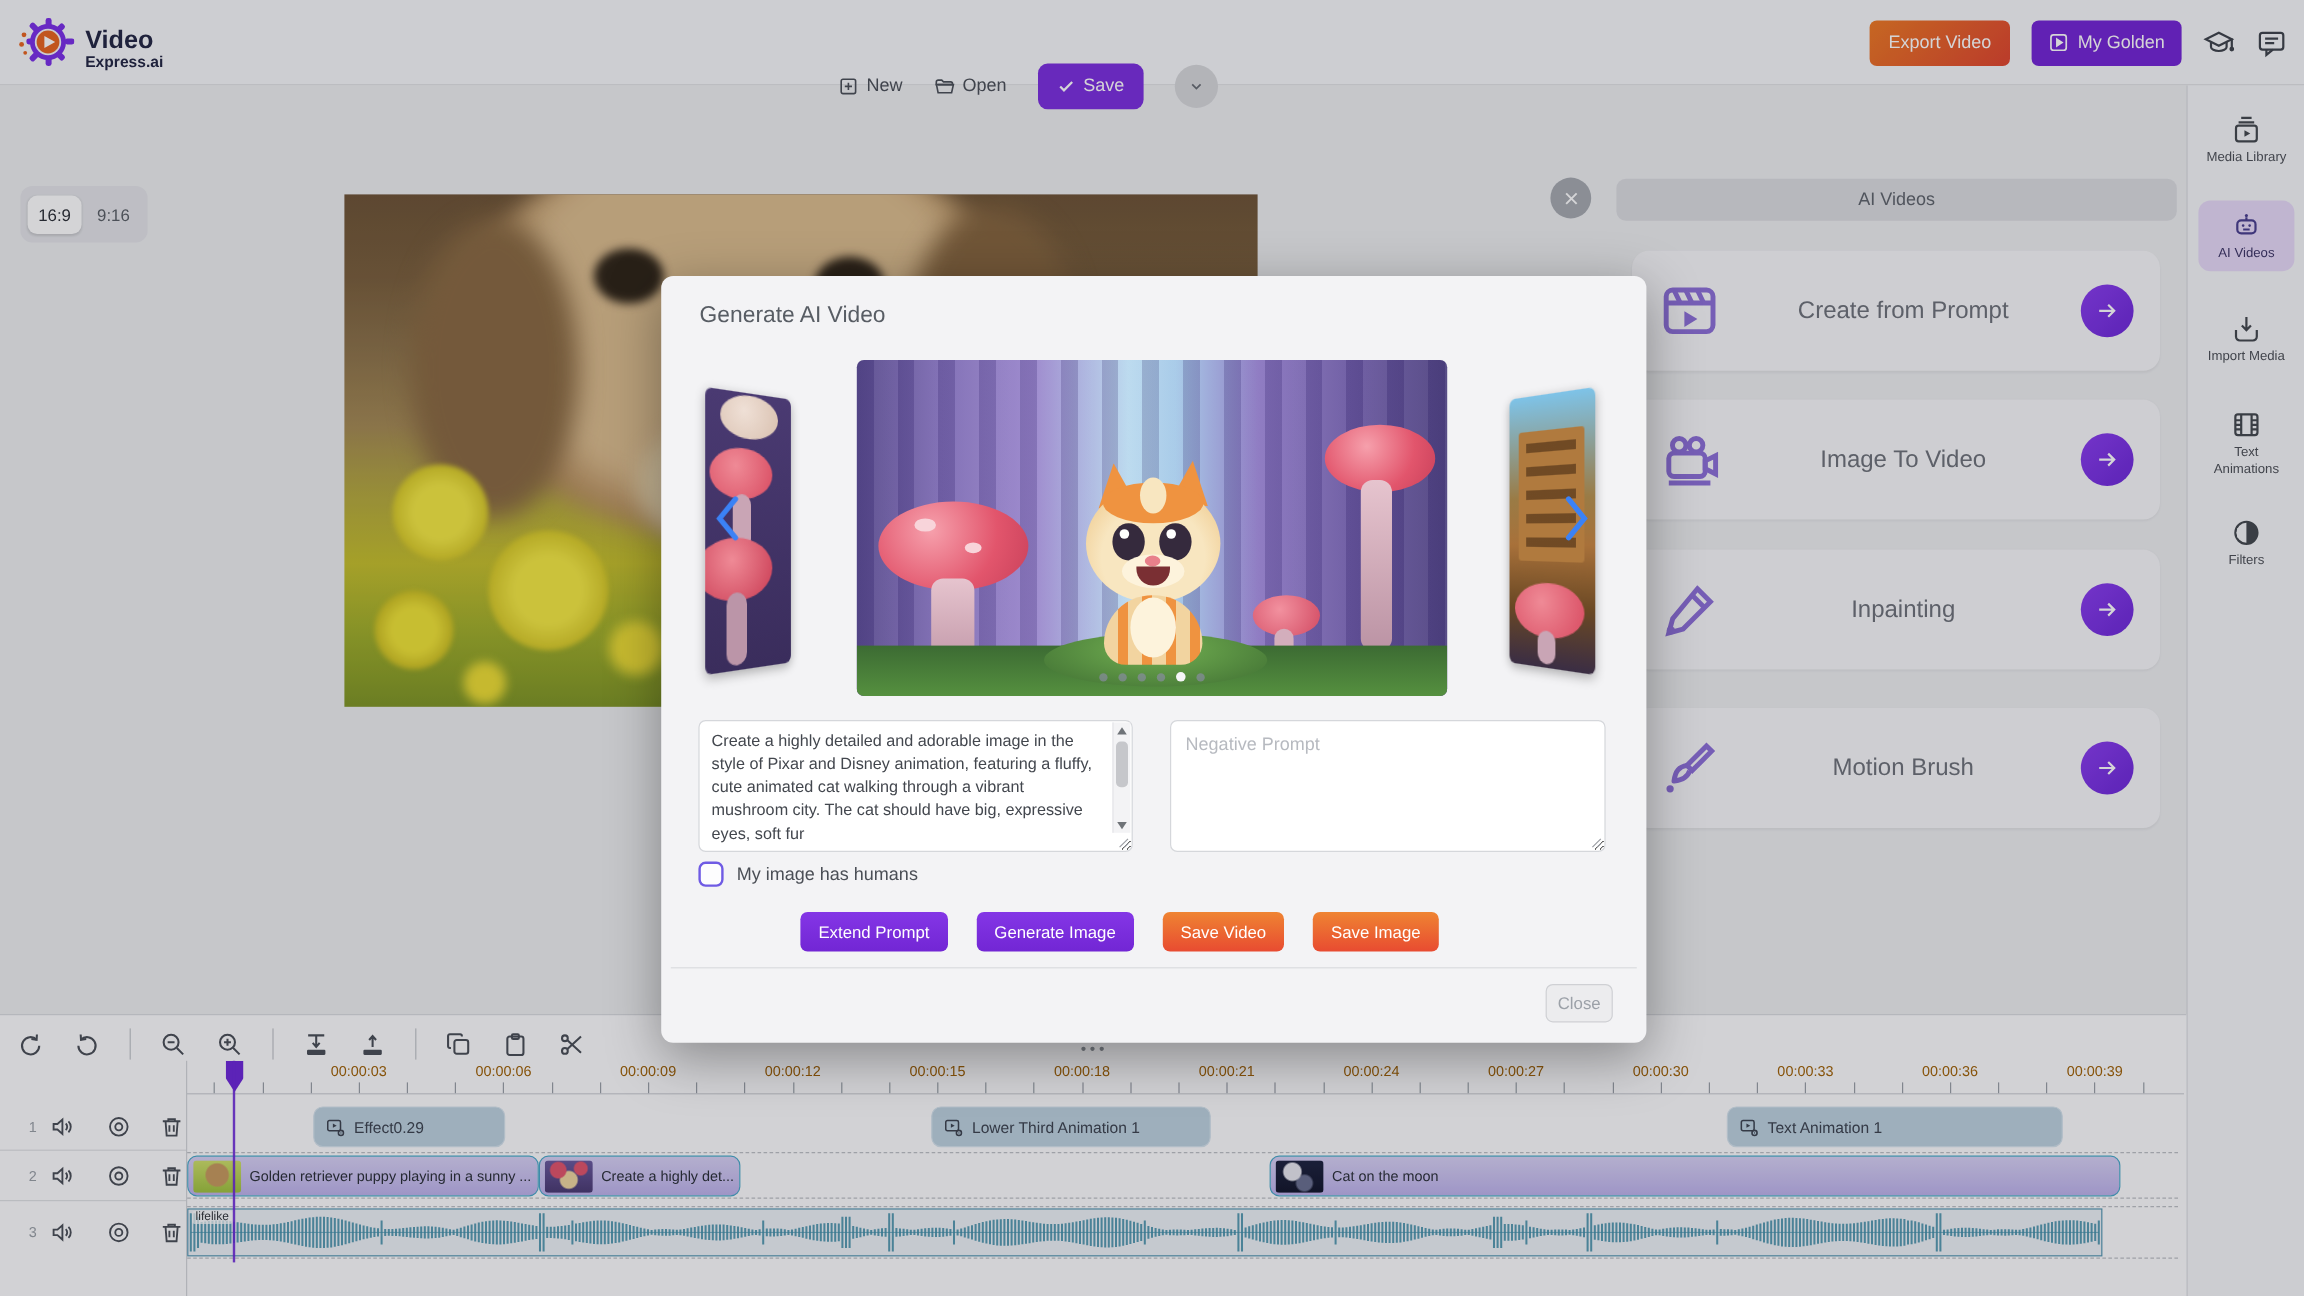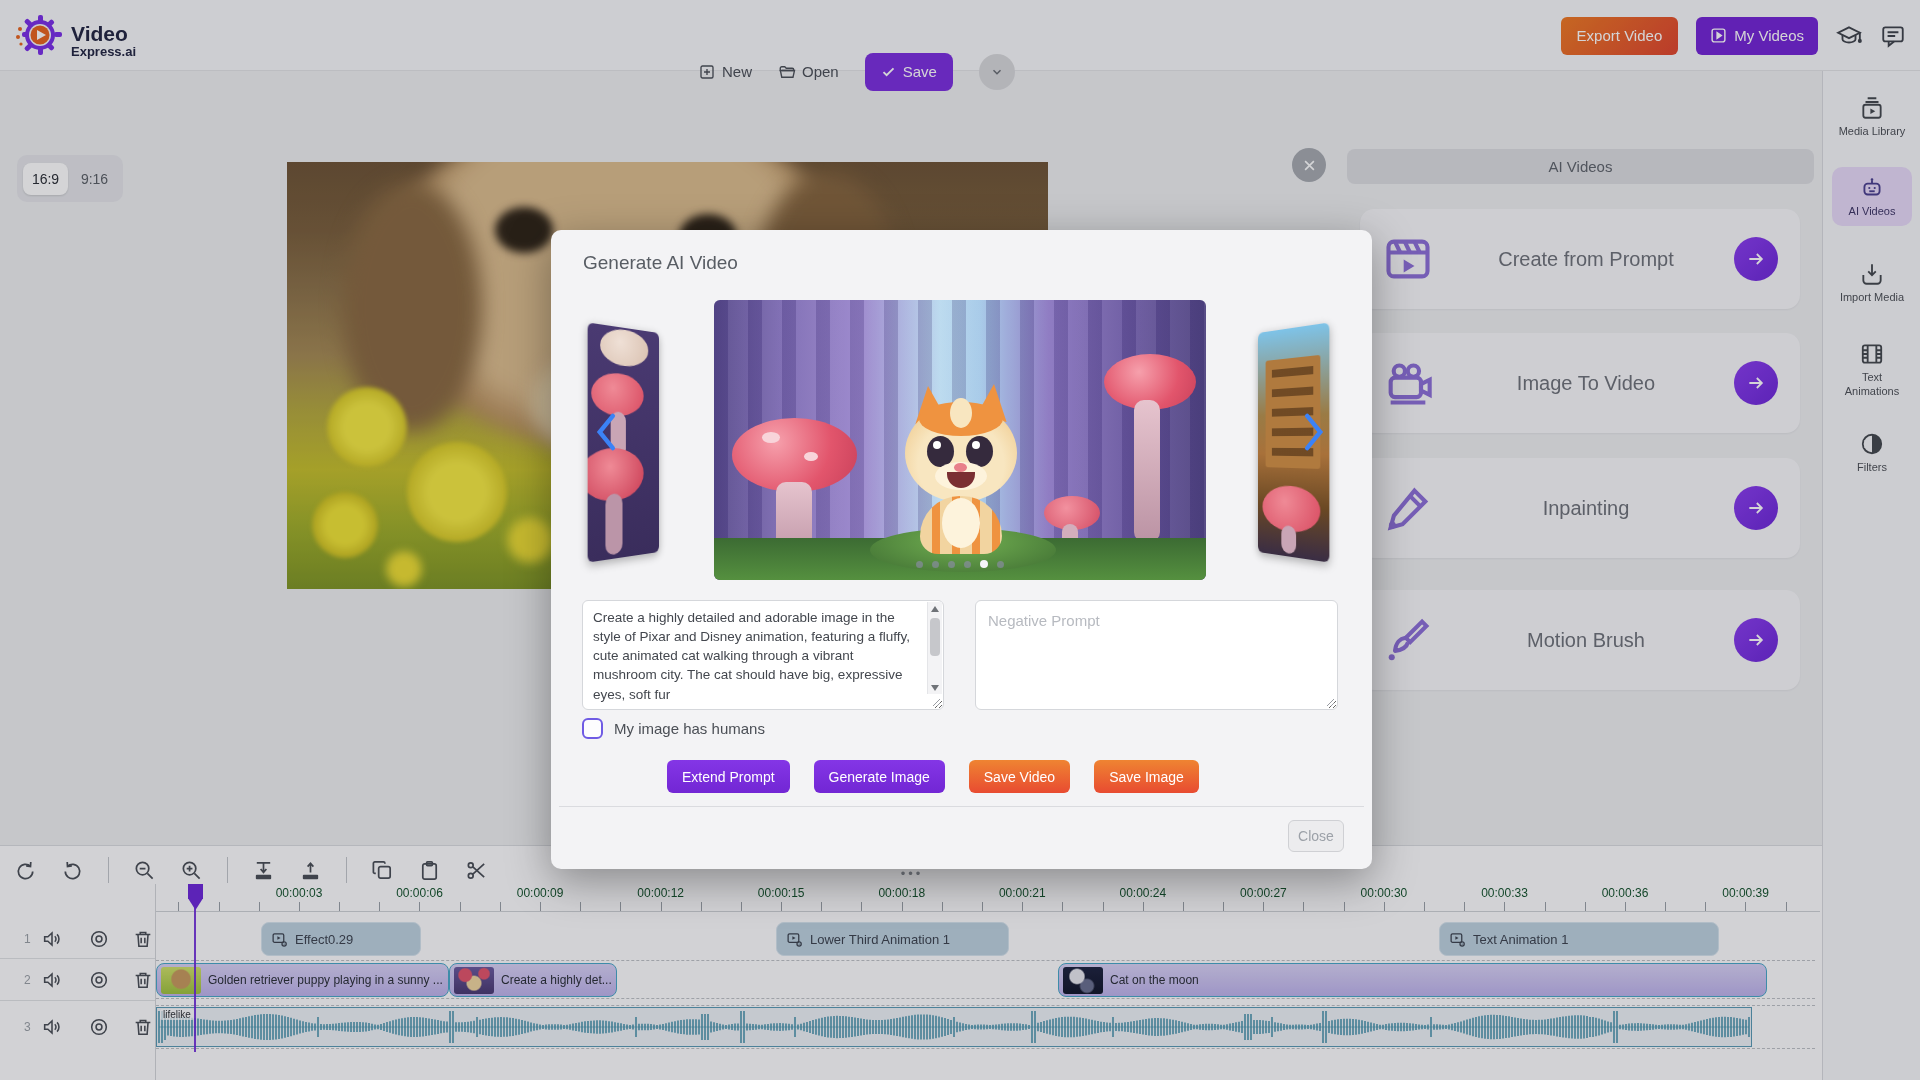--- a/index.html
+++ b/index.html
@@ -66,21 +66,21 @@
   
   #timeline { position:absolute; left:0; top:845px; width:1822px; height:235px; background:#fdfdfe;
     border-top:1px solid #dadce0; }
   #tl-toolbar { position:absolute; left:14px; top:857px; display:flex; align-items:center; gap:24px;
     color:#4a4f57; }
   .tb-divider { width:1px; height:26px; background:#c3c6cb; }
   #tl-handle { position:absolute; left:886px; top:866px; width:52px; text-align:center;
     color:#8b9097; font-size:13px; letter-spacing:3px; }
   #ruler { position:absolute; left:155px; top:884px; width:1665px; height:28px;
     border-bottom:1px solid #cfd2d6; }
-  .ruler-label { position:absolute; top:2px; width:80px; text-align:center; font-size:12px; color:#14532d; }
+  .ruler-label { position:absolute; top:2px; width:80px; text-align:center; font-size:12px; color:#a16207; }
   .ruler-tick { position:absolute; bottom:0; width:1px; height:9px; background:#9aa0a8; }
   #gutter-divider { position:absolute; left:155px; top:884px; width:1px; height:196px; background:#d3d6da; }
   .gutter-sep { position:absolute; left:0; width:155px; height:1px; background:#e0e2e5; }
   .track-num { position:absolute; font-size:12px; color:#9aa0a7; }
   .gutter-ic { position:absolute; color:#4a4f57; background:none; border:none; padding:0; }
   .dashed-line { position:absolute; left:156px; width:1659px; border-top:1px dashed #a9adb4; opacity:.75; }
 
   .clip1 { position:absolute; height:34px; background:#bdd2e0; border:1px solid #d5e3ed; border-radius:8px;
     display:flex; align-items:center; gap:7px; padding:0 9px; color:#3d4450; font-size:13px;
     white-space:nowrap; overflow:hidden; }
@@ -231,21 +231,21 @@
       </div>
     </div>
 
     <div class="hdr-right">
       <button class="btn-export">Export Video</button>
       <button class="btn-myvideos">
         <svg width="17" height="17" viewBox="0 0 24 24" fill="none" stroke="#fff" stroke-width="2">
           <rect x="3" y="3" width="18" height="18" rx="3"></rect>
             <path d="M10 8l6 4-6 4z" fill="#fff"></path>
           </svg>
-        <span>My Videos</span>
+        <span>My Golden</span>
       </button>
       <span class="hdr-icon">
         <svg width="26" height="26" viewBox="0 0 24 24" fill="none" stroke="currentColor" stroke-width="1.7">
           <path d="M12 4L22 9l-10 5L2 9z"></path>
             <path d="M6 11v4c0 1.6 2.7 3 6 3s6-1.4 6-3v-4"></path>
             <path d="M22 9v6" stroke-linecap="round"></path>
             <circle cx="22" cy="16.5" r="1" fill="currentColor"></circle>
           </svg>
       </span>
       <span class="hdr-icon">

